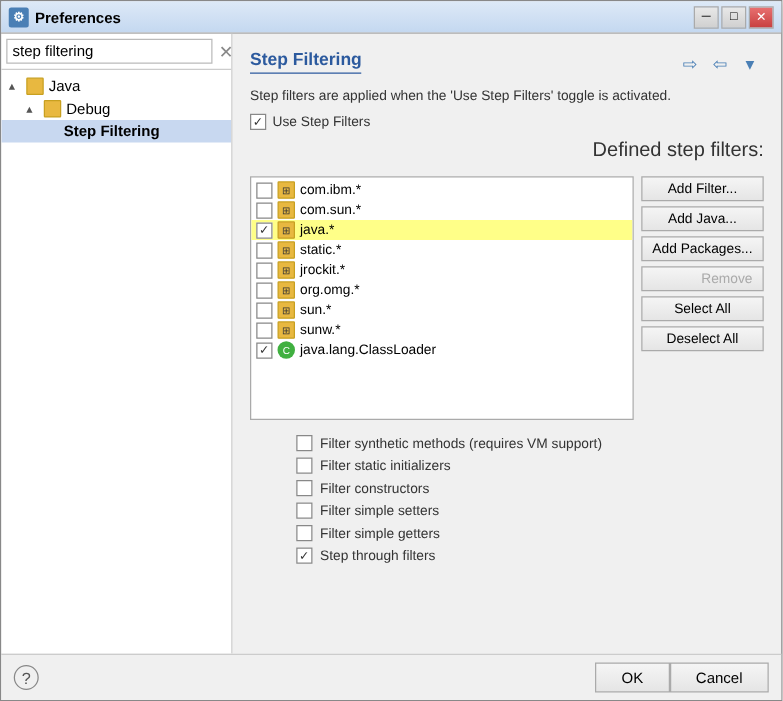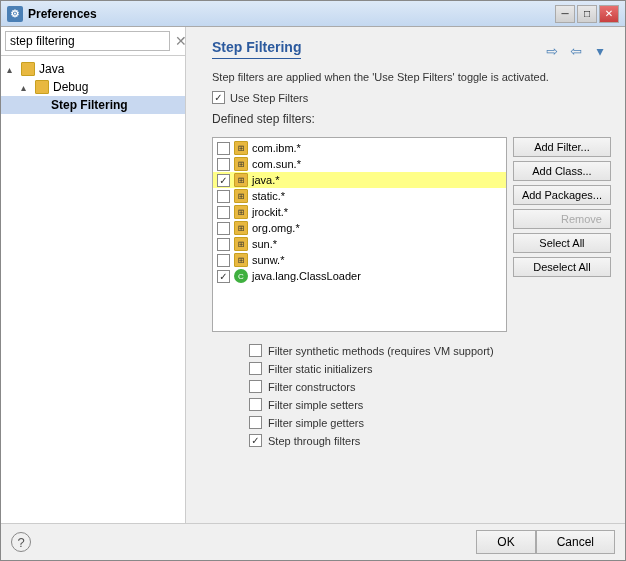--- a/index.html
+++ b/index.html
@@ -65,21 +65,20 @@
       font-size: 10px;
     }
     .titlebar-btn.close {
       background: linear-gradient(to bottom, #e87070, #c84040);
       color: white;
     }
     .content {
       display: flex;
       flex: 1;
       overflow: hidden;
-      gap: 12px;
     }
     .sidebar {
       width: 185px;
       background: white;
       border-right: 1px solid #ccc;
       display: flex;
       flex-direction: column;
     }
     .search-box {
       padding: 4px;
@@ -146,23 +145,24 @@
     .description {
       font-size: 11px;
       color: #333;
     }
     .use-step-filters {
       display: flex;
       align-items: center;
       gap: 5px;
     }
     .defined-label {
-      font-size: 12px;
+      font-size: 16px;
       color: #333;
       margin-bottom: 3px;
+      text-align: right;
     }
     .filters-section {
       display: flex;
       gap: 6px;
     }
     .filter-list {
       flex: 1;
       border: 1px solid #aaa;
       background: white;
       min-height: 195px;
@@ -456,21 +456,21 @@
 
           <div class="filter-item">
             <div class="filter-checkbox checked"></div>
             <div class="green-circle-icon">C</div>
             <span class="filter-name">java.lang.ClassLoader</span>
           </div>
         </div>
 
         <div class="filter-buttons">
           <button class="filter-btn">Add Filter...</button>
-          <button class="filter-btn">Add Class...</button>
+          <button class="filter-btn">Add Java...</button>
           <button class="filter-btn">Add Packages...</button>
           <button class="filter-btn disabled" style="color:#aaa;text-align:right;">Remove</button>
           <button class="filter-btn">Select All</button>
           <button class="filter-btn">Deselect All</button>
         </div>
       </div>
 
       <div class="checkboxes-section">
         <div class="checkbox-row">
           <div class="cb"></div>

